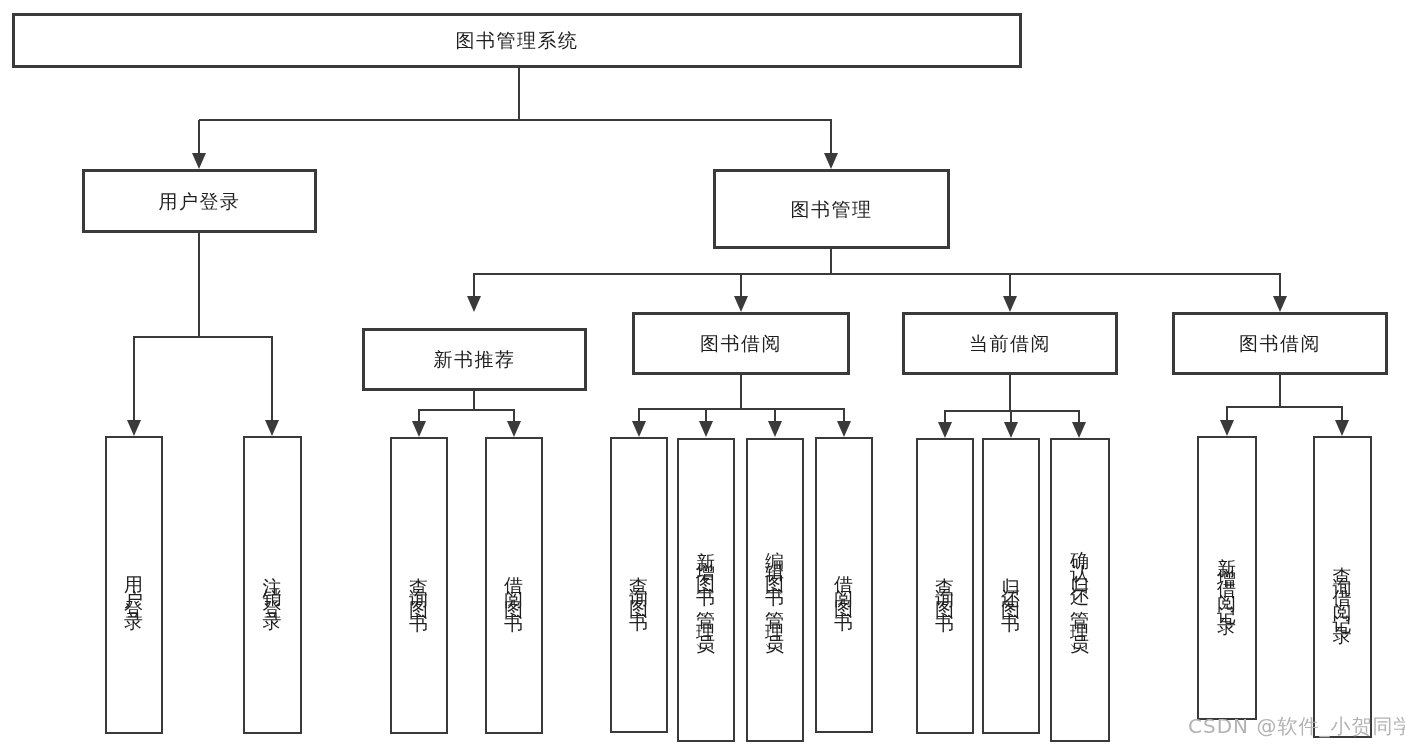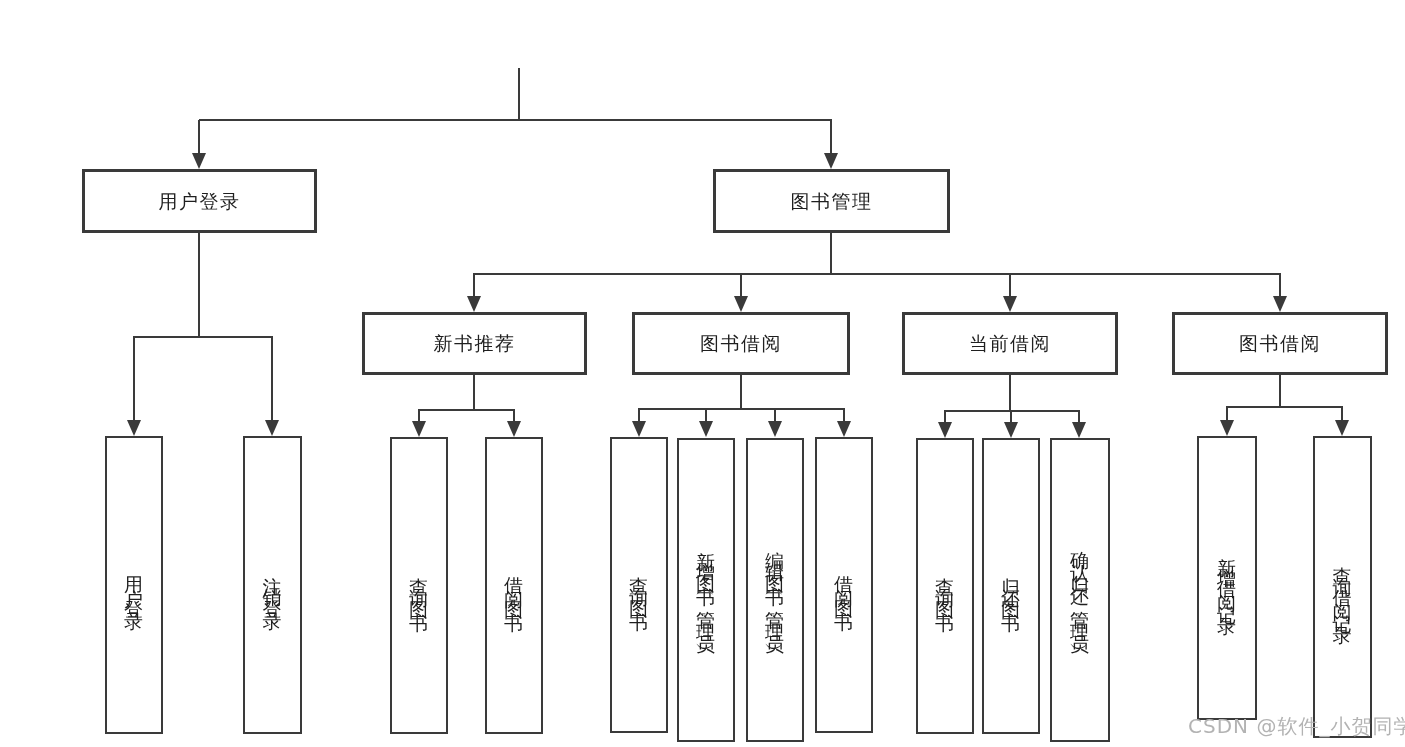--- a/index.html
+++ b/index.html
@@ -120,29 +120,32 @@
   <div class="v" style="left:1078px; top:410px; height:13px;"></div>
   <div class="ah" style="left:1072px; top:422px;"></div>
 
   <div class="v" style="left:1279px; top:375px; height:32px;"></div>
   <div class="h" style="left:1226px; top:406px; width:117px;"></div>
   <div class="v" style="left:1226px; top:406px; height:15px;"></div>
   <div class="ah" style="left:1220px; top:420px;"></div>
   <div class="v" style="left:1341px; top:406px; height:15px;"></div>
   <div class="ah" style="left:1335px; top:420px;"></div>
 
+  <div class="box" style="left:12px; top:13px; width:1010px; height:55px;">
+    <span class="lbl">图书管理系统</span>
+  </div>
 
   <div class="box" style="left:82px; top:169px; width:235px; height:64px;">
     <span class="lbl">用户登录</span>
   </div>
-  <div class="box" style="left:713px; top:169px; width:237px; height:64px;">
+  <div class="box" style="left:713px; top:169px; width:237px; height:80px;">
     <span class="lbl">图书管理</span>
   </div>
 
-  <div class="box" style="left:362px; top:312px; width:225px; height:63px;">
+  <div class="box" style="left:362px; top:328px; width:225px; height:63px;">
     <span class="lbl">新书推荐</span>
   </div>
   <div class="box" style="left:902px; top:312px; width:216px; height:63px;">
     <span class="lbl">当前借阅</span>
   </div>
   <div class="box" style="left:632px; top:312px; width:218px; height:63px;">
     <span class="lbl">图书借阅</span>
   </div>
   <div class="box" style="left:1172px; top:312px; width:216px; height:63px;">
     <span class="lbl">图书借阅</span>

